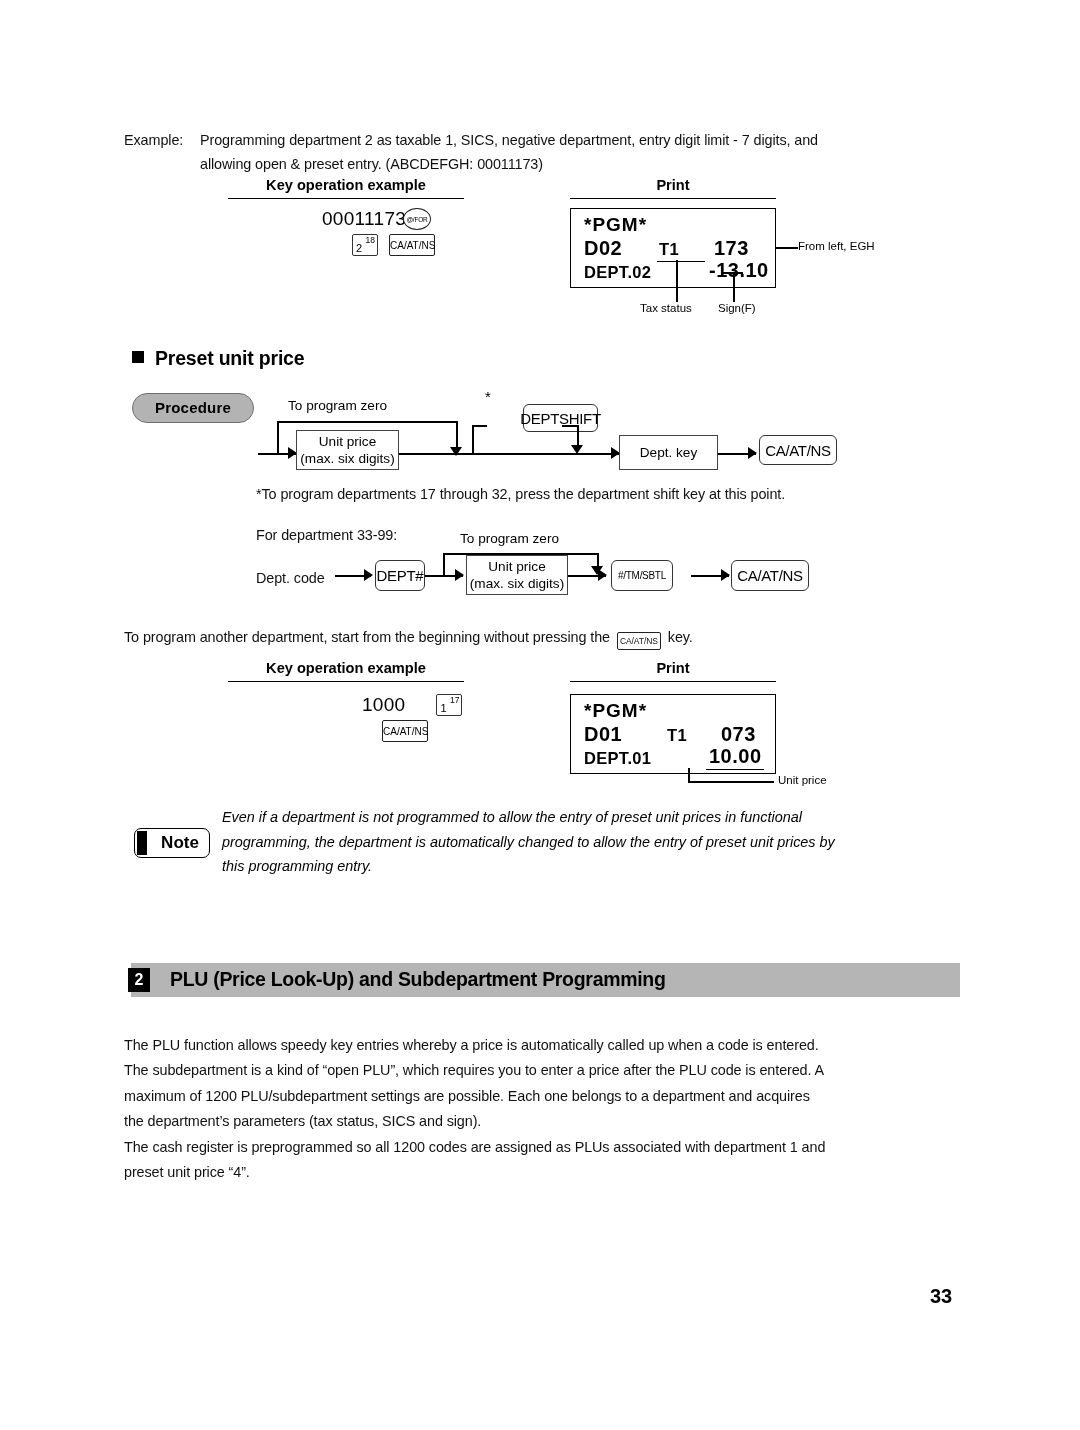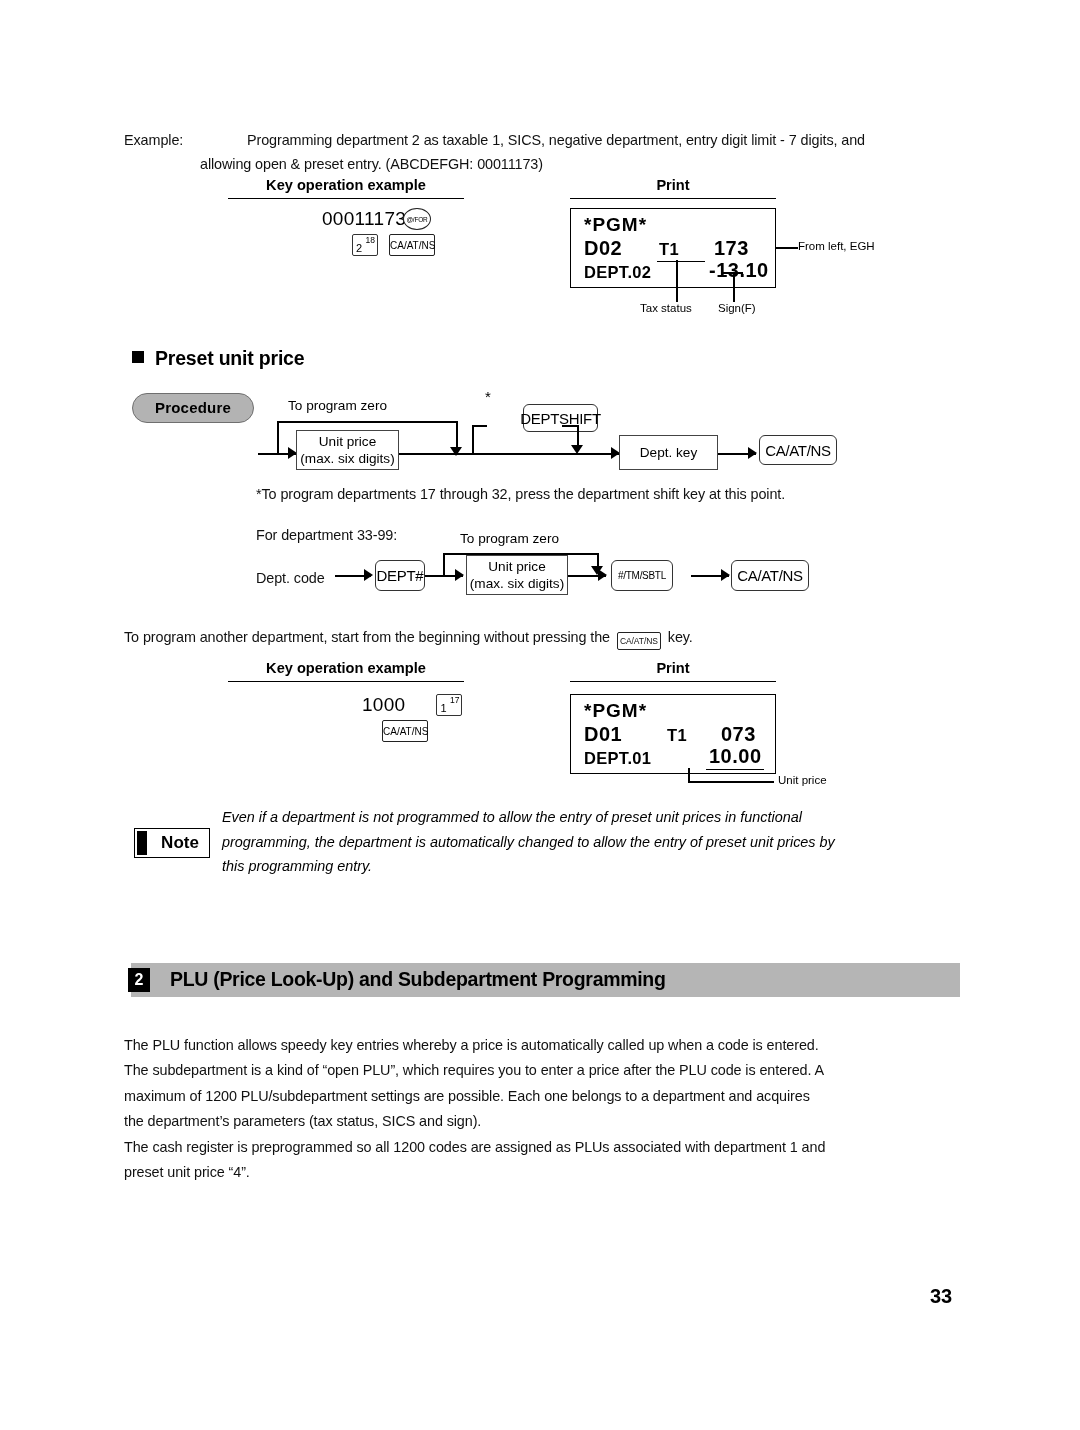--- a/index.html
+++ b/index.html
@@ -34,21 +34,20 @@
   #example-block {
     left: 124px; top: 128px; width: 820px;
   }
   #example-block .ex-label {
     position: absolute; left: 0; top: 0;
     font-size: 14.4px;
   }
   #example-block .ex-line1 {
     position: absolute; left: 76px; top: 0; width: 745px;
     font-size: 14.4px;
-    margin-left: 47px;
   }
   #example-block .ex-line2 {
     position: absolute; left: 76px; top: 24px; width: 745px;
     font-size: 14.4px;
   }
 
   
   .col-head {
     text-align: center;
     font-weight: bold;
@@ -413,21 +412,21 @@
     <div class="abs rcpt-big" style="left:138px; top:50px;">10.00</div>
     <div class="ln-h" style="left:135px; top:74px; width:58px; height:1.4px;"></div>
   </div>
 
   
   <div class="ln-v abs" style="left:688px; top:768px; height:14px;"></div>
   <div class="ln-h abs" style="left:688px; top:781px; width:86px;"></div>
   <div class="abs callout-txt" style="left:778px; top:774px; white-space:nowrap;">Unit price</div>
 
   
-  <div class="abs note-badge" style="left:134px; top:806px;">
+  <div class="abs note-badge" style="left:134px; top:806px;border-radius:7px;">
     <div class="bar"></div>
     <div class="lbl">Note</div>
   </div>
   <div class="abs note-txt" style="left:222px; top:805px; width:700px;">
     <div>Even if a department is not programmed to allow the entry of preset unit prices in functional</div>
     <div>programming, the department is automatically changed to allow the entry of preset unit prices by</div>
     <div>this programming entry.</div>
   </div>
 
   

